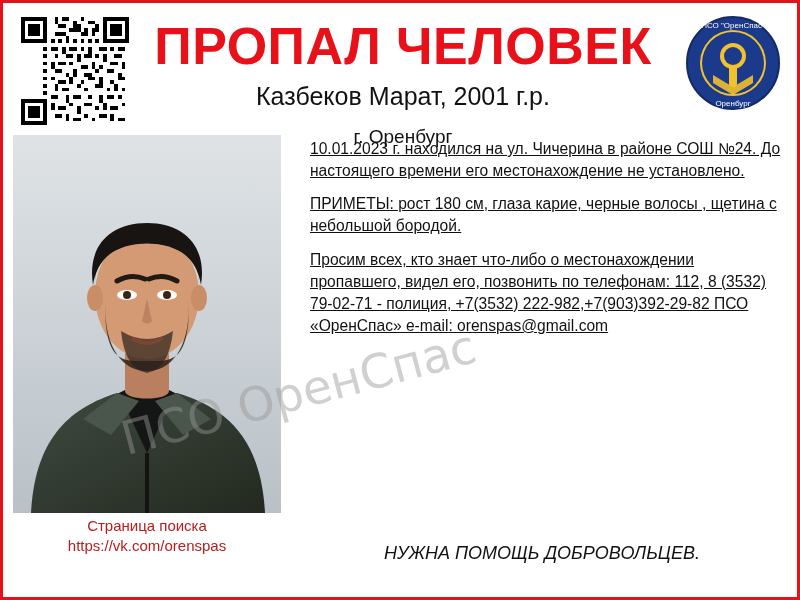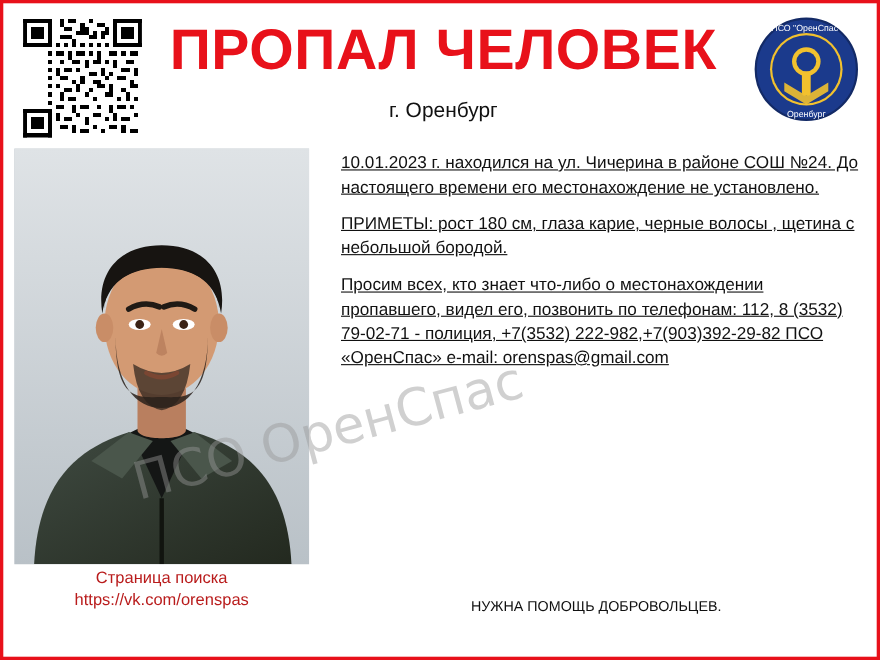--- a/index.html
+++ b/index.html
@@ -105,22 +105,23 @@
   }
   .para { margin: 0 0 11px 13px; text-decoration: underline; }
   .para:last-child { margin-bottom: 0; }
 
   .footer-line {
     position: absolute;
     left: 294px;
     top: 540px;
     width: 490px;
     text-align: center;
-    font-size: 13px;
+    font-size: 18px;
     color: #111;
+    font-style: italic;
   }
 
   
   .watermark {
     position: absolute;
     left: 112px;
     top: 410px;
     font-size: 47px;
     color: rgba(150, 150, 150, 0.45);
     transform: rotate(-15deg);
@@ -270,20 +271,21 @@
       <circle cx="48" cy="41" r="9" fill="#1b3a8c"></circle>
       <rect x="44" y="50" width="8" height="22" rx="3" fill="#f2c12e"></rect>
       <path d="M28 60 L48 72 L68 60 L68 68 L48 80 L28 68 Z" fill="#f2c12e" opacity="0.9"></path>
       <text x="48" y="13" text-anchor="middle" font-family="Liberation Sans, sans-serif" font-size="8" fill="#ffffff">ПСО "ОренСпас"</text>
       <text x="48" y="91" text-anchor="middle" font-family="Liberation Sans, sans-serif" font-size="8" fill="#ffffff">Оренбург</text>
     </svg>
   </div>
 
   <div class="title-block">
     <div class="headline">ПРОПАЛ ЧЕЛОВЕК</div>
+    <div class="person-name">Казбеков Марат, 2001 г.р.</div>
     <div class="person-city">г. Оренбург</div>
   </div>
 
   <div class="photo">
     <svg width="268" height="378" viewBox="0 0 268 378">
       <defs>
         <linearGradient id="bg" x1="0" y1="0" x2="0" y2="1">
           <stop offset="0%" stop-color="#dfe3e6"></stop>
           <stop offset="100%" stop-color="#b9c1c7"></stop>
         </linearGradient>

